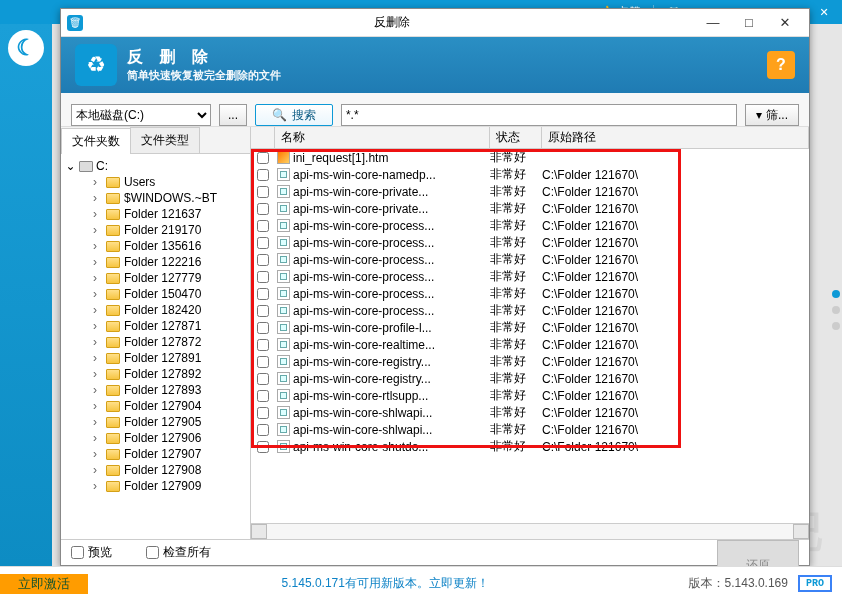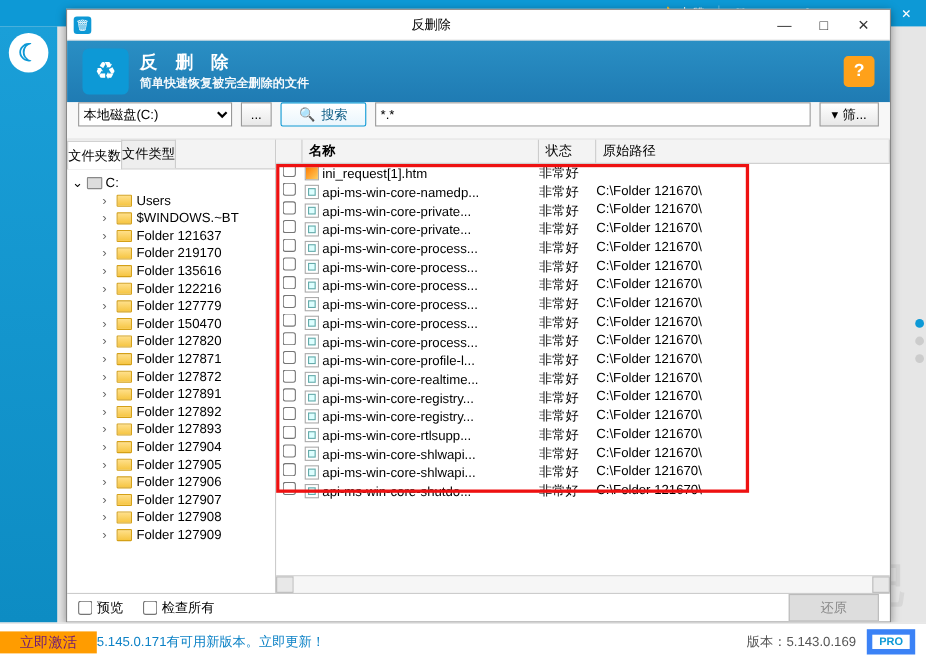--- a/index.html
+++ b/index.html
@@ -19,71 +19,71 @@
 .dialog-titlebar .ticon { width:16px; height:16px; background:#0d99d6; border-radius:3px; margin-right:6px; display:flex; align-items:center; justify-content:center; color:#fff; font-size:10px;}
 .dialog-titlebar .title { flex:1;text-align:center; }
 .dialog-titlebar .win-btn { width:36px; height:22px; display:flex; align-items:center; justify-content:center; cursor:pointer; font-size:13px; color:#333; }
 
 .banner { height:56px; background:linear-gradient(#2a8fc4,#1f7bb3); display:flex; align-items:center; padding:0 14px; color:#fff; gap:10px; }
 .banner .bicon { width:42px; height:42px; background:#0d99d6; border-radius:6px; display:flex; align-items:center; justify-content:center; font-size:22px;}
 .banner .btexts .btitle { font-size:16px; font-weight:bold; letter-spacing:6px;}
 .banner .btexts .bsub { font-size:11px; opacity:.95;font-weight:bold;}
 .banner .help { margin-left:auto; width:28px; height:28px; background:#ffa11a; border-radius:4px; display:flex; align-items:center; justify-content:center; color:#fff; font-weight:bold; font-size:16px;}
 
-.toolbar { height:34px; display:flex; align-items:flex-start; gap:8px; padding:0 10px; border-bottom:1px solid #ddd; background:#f7f7f7; }
+.toolbar { height:34px; display:flex; align-items:flex-end; gap:8px; padding:0 10px; border-bottom:1px solid #ddd; background:#f7f7f7; }
 .toolbar select { height:22px; width:140px; border:1px solid #999; background:#fff; }
 .toolbar .sq-btn { width:28px; height:22px; border:1px solid #999; background:linear-gradient(#fff,#e8e8e8); display:flex; align-items:center; justify-content:center; cursor:pointer; }
 .toolbar .search-btn { height:22px; padding:0 16px; border:1px solid #0d99d6; background:linear-gradient(#fff,#eaf6fd); display:flex; align-items:center; gap:5px; cursor:pointer; color:#0d5c84; border-radius:2px;}
 .toolbar .pattern { flex:1; height:22px; border:1px solid #999; padding:0 4px; }
 .toolbar .filter-btn { height:22px; padding:0 10px; border:1px solid #999; background:linear-gradient(#fff,#e8e8e8); display:flex; align-items:center; gap:4px; cursor:pointer; }
 
 .content { flex:1; display:flex; min-height:0; }
 .left-pane { width:190px; border-right:1px solid #ccc; display:flex; flex-direction:column; }
 .tabs { display:flex; border-bottom:1px solid #ccc; background:#f3f3f3; }
-.tabs .tab { padding:4px 0; border:1px solid #ccc; border-bottom:none; margin-right:-1px; background:#eee; cursor:pointer; }
+.tabs .tab { padding:4px 10px; border:1px solid #ccc; border-bottom:none; margin-right:-1px; background:#eee; cursor:pointer; }
 .tabs .tab.active { background:#fff; position:relative; top:1px; }
 .tree { flex:1; overflow:auto; padding:4px 2px; }
 .tree-root { display:flex; align-items:center; gap:3px; padding:1px 2px;}
 .tree-root .twisty{ width:11px; text-align:center; cursor:pointer;}
 .tree-item { display:flex; align-items:center; gap:4px; padding:1px 2px 1px 30px; white-space:nowrap;}
 .folder-icon { width:14px; height:11px; background:linear-gradient(#ffe08a,#f6c542); border:1px solid #d4a017; border-radius:1px; flex-shrink:0;}
 .drive-icon { width:14px; height:11px; background:#ddd; border:1px solid #888; border-radius:1px; flex-shrink:0;}
 
 .right-pane { flex:1; display:flex; flex-direction:column; min-width:0; }
 .list-header { display:flex; border-bottom:1px solid #ccc; background:#f3f3f3; height:22px; align-items:stretch;}
 .list-header .hcell { border-right:1px solid #ccc; padding:3px 6px; display:flex; align-items:center; }
-.hc-chk{width:24px;} .hc-name{width:215px;font-weight:bold;} .hc-status{width:52px;} .hc-path{flex:1;}
+.hc-chk{width:24px;} .hc-name{width:215px;} .hc-status{width:52px;} .hc-path{flex:1;}
 .list-body { flex:1; overflow:auto; position:relative; }
-.row { display:flex; height:17px; }
+.row { display:flex; align-items:center; height:17px; }
 .row .c-chk{ width:24px; display:flex; justify-content:center;}
 .row .c-chk input{ width:12px; height:12px;}
 .row .c-name{ width:215px; display:flex; align-items:center; gap:3px; white-space:nowrap; overflow:hidden; text-overflow:ellipsis; padding-left:2px;}
 .row .c-status{ width:52px; }
 .row .c-path{ flex:1; white-space:nowrap; overflow:hidden; text-overflow:ellipsis;}
 .file-icon{ width:13px; height:13px; border:1px solid #aaa; background:#fff; flex-shrink:0; position:relative;}
 .file-icon.html{ background:linear-gradient(135deg,#ff7b00,#ffcf60);}
 .file-icon.dll::after{ content:""; position:absolute; inset:2px; border:1px solid #6aa; background:#dff;}
 .redbox{ position:absolute; border:3px solid #e11; pointer-events:none; top:0px; left:0px; width:430px; height:299px;}
 
 .hscroll{ height:16px; border-top:1px solid #ccc; background:#f1f1f1; display:flex;}
 .hscroll .sbtn{width:16px; border:1px solid #bbb; background:#e8e8e8;}
 .hscroll .strack{flex:1; background:#f6f6f6;}
 
-.footer1{ height:26px; display:flex; padding:0 10px; border-top:1px solid #ccc; gap:18px;}
+.footer1{ height:26px; display:flex; padding:0 10px; border-top:1px solid #ccc; gap:34px;}
 .footer1 label{ display:flex; align-items:center; gap:4px;}
 .footer1 .spacer{flex:1;}
-.footer1 .restore-btn{ padding:3px 28px; background:#ddd; border:1px solid #bbb; color:#888; }
+.footer1 .restore-btn{ padding:16px 28px; background:#ddd; border:1px solid #bbb; color:#888; }
 .footer2{ height:22px; background:#d8eef9; border-top:1px solid #b6d8ea; display:flex; align-items:center; justify-content:center; color:#0d5c84;}
 .footer2 .blue{color:#0d82c6;}
 
 .outer-bottom{ position:absolute; left:0; right:0; bottom:0; height:34px; background:#fff; display:flex; align-items:center; border-top:1px solid #ddd;}
-.activate-btn{ height:20px; padding:0 18px; background:#ff9c00; color:#701a75; display:flex; align-items:center; font-size:13px; cursor:pointer;}
-.update-msg{ flex:1; color:#0d82c6; cursor:pointer;}
+.activate-btn{ height:20px; padding:0 18px; background:#ff9c00; color:#14532d; display:flex; align-items:center; font-size:13px; cursor:pointer;}
+.update-msg{ flex:1; text-align:center; color:#0d82c6; cursor:pointer;}
 .version{ padding:0 6px; color:#555;}
-.pro-badge{ margin:0 10px 0 4px; padding:1px 6px; border:5px solid #3b82f6; color:#0d99d6; font-weight:bold; font-size:10px;}
+.pro-badge{ margin:0 10px 0 4px; padding:1px 6px; border:2px solid #3b82f6; color:#0d99d6; font-weight:bold; font-size:10px;font-family:Liberation Mono, monospace;}
 
 .side-dots{ position:absolute; right:2px; top:290px; display:flex; flex-direction:column; gap:8px;}
 .side-dots .dot{width:8px;height:8px;border-radius:50%;background:#ccc;}
 .side-dots .dot.active{background:#0d99d6;}
 
 .watermark{position:absolute; right:18px; bottom:40px; font-size:42px; color:rgba(0,0,0,.06); font-weight:bold; letter-spacing:2px; pointer-events:none;}
 </style>
 </head>
 <body>
 
@@ -196,21 +196,21 @@
               <span>Folder 127779</span>
             </div>
             <div class="tree-item">
               <span style="width:9px;color:#666;">›</span>
               <span class="folder-icon"></span>
               <span>Folder 150470</span>
             </div>
             <div class="tree-item">
               <span style="width:9px;color:#666;">›</span>
               <span class="folder-icon"></span>
-              <span>Folder 127820</span>
+              <span>Folder 182420</span>
             </div>
             <div class="tree-item">
               <span style="width:9px;color:#666;">›</span>
               <span class="folder-icon"></span>
               <span>Folder 127871</span>
             </div>
             <div class="tree-item">
               <span style="width:9px;color:#666;">›</span>
               <span class="folder-icon"></span>
               <span>Folder 127872</span>

